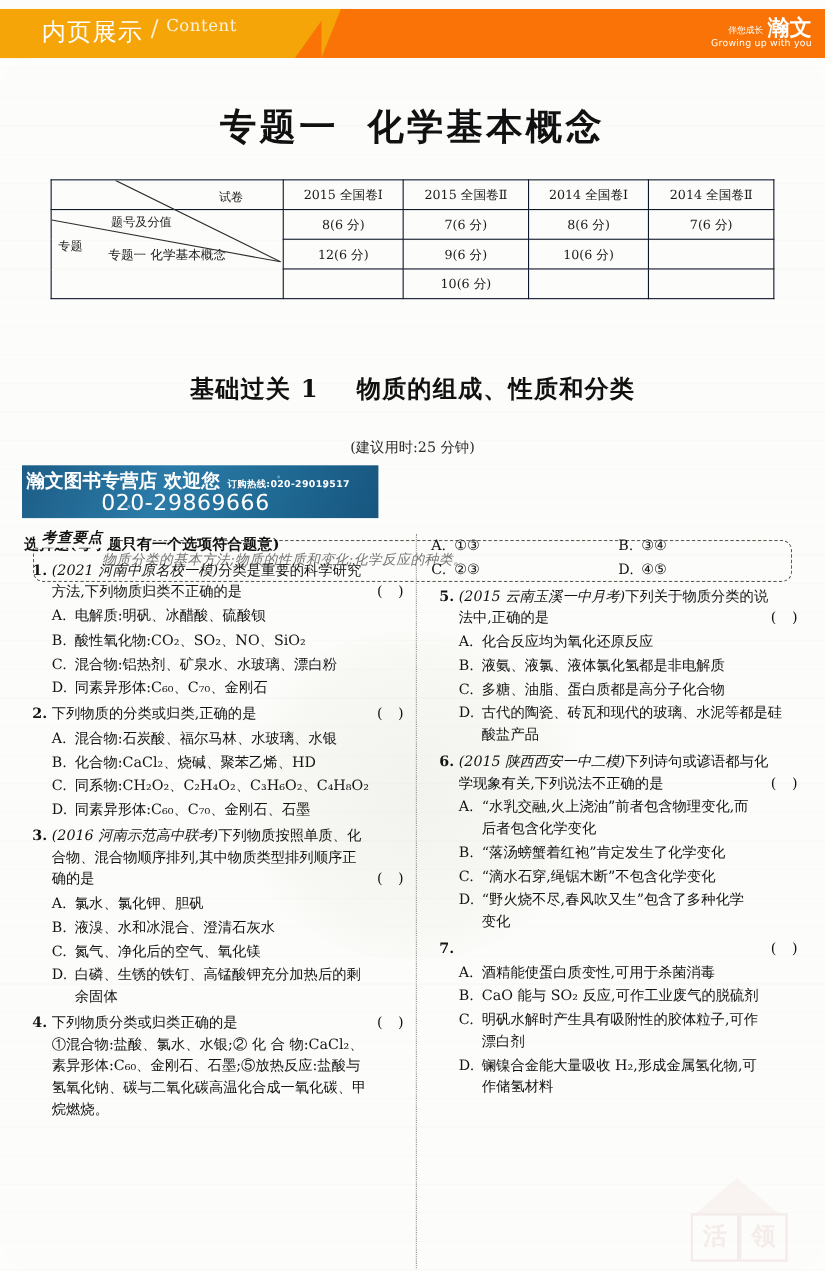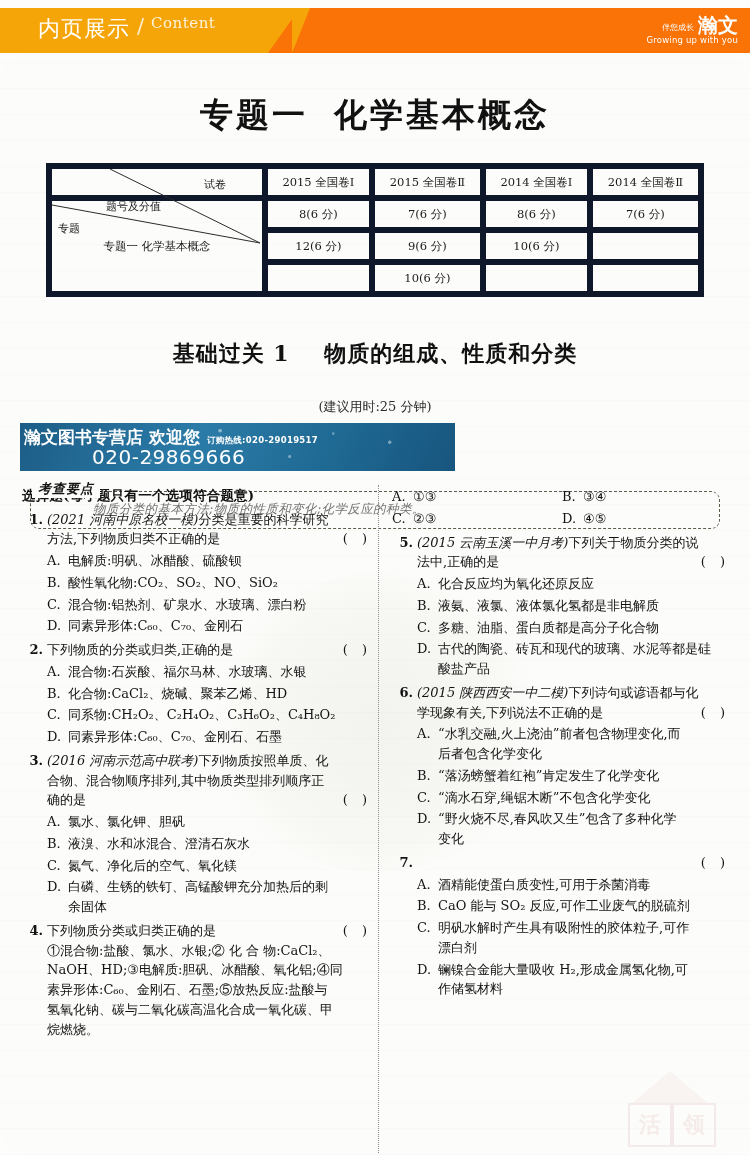--- a/index.html
+++ b/index.html
@@ -45,39 +45,39 @@
   
   .main-title{position:absolute;left:0;top:40px;width:750px;text-align:center;
     font-family:"DejaVu Serif","Liberation Serif",serif;
     font-size:33px;font-weight:bold;letter-spacing:3px;color:#111;}
   .main-title .gap{display:inline-block;width:26px;}
 
   
   .tbl-wrap{position:absolute;left:46px;top:110px;width:658px;}
   table.grid{border-collapse:collapse;width:658px;font-size:11.5px;color:#1a1a1a;
     font-family:"DejaVu Serif","Liberation Serif",serif;}
-  table.grid td{border:6px solid #0f172a;text-align:center;vertical-align:middle;height:24px;}
+  table.grid td{border:1px solid #0f172a;text-align:center;vertical-align:middle;height:24px;}
   .corner-cell{position:relative;width:210px;height:75px;padding:0;}
   .corner-cell svg{position:absolute;left:0;top:0;}
   .corner-t1{position:absolute;right:36px;top:8px;font-size:11px;}
   .corner-t2{position:absolute;left:54px;top:30px;font-size:11px;}
   .corner-t3{position:absolute;left:6px;top:52px;font-size:11px;}
   .row-label{font-size:11.5px;}
 
   
   .sec-title{position:absolute;left:0;top:286px;width:750px;text-align:center;
     font-size:22px;font-weight:bold;letter-spacing:1px;color:#111;
     font-family:"DejaVu Sans","Liberation Sans",sans-serif;}
   .sec-title .num{font-family:"DejaVu Serif","Liberation Serif",serif;}
 
   
   .suggest{position:absolute;left:0;top:345px;width:750px;text-align:center;font-size:13px;color:#2b2b2b;}
 
   
-  .wm{position:absolute;left:20px;top:370px;width:435px;height:48px;
+  .wm{position:absolute;left:20px;top:370px;width:324px;height:48px;
     background:linear-gradient(115deg,#1c5d86 0%,#2b7ba8 40%,#1f6a94 70%,#17557e 100%);
     overflow:hidden;z-index:20;}
   .wm:after{content:"";position:absolute;inset:0;
     background:
       radial-gradient(circle at 18% 28%, rgba(255,255,255,.5) 0 1.2px, transparent 2px),
       radial-gradient(circle at 46% 16%, rgba(255,255,255,.45) 0 1.4px, transparent 2.2px),
       radial-gradient(circle at 62% 70%, rgba(255,255,255,.4) 0 1.1px, transparent 2px),
       radial-gradient(circle at 85% 40%, rgba(255,255,255,.42) 0 1.3px, transparent 2.1px),
       radial-gradient(circle at 30% 78%, rgba(255,255,255,.35) 0 1px, transparent 1.8px),
       radial-gradient(circle at 72% 22%, rgba(255,255,255,.3) 0 1px, transparent 1.8px);}
@@ -296,21 +296,20 @@
             <span class="opt-t"><span>白磷、生锈的铁钉、高锰酸钾充分加热后的剩</span><br><span>余固体</span></span>
           </div>
       </div>
     </div>
 
     <div class="q">
       <div class="q-num">4.</div>
       <div class="q-body">
         <div class="q-line"><span>下列物质分类或归类正确的是</span><span class="paren">(      )</span></div>
         <div class="q-line">①混合物:盐酸、氯水、水银;② 化 合 物:CaCl₂、</div>
-        <div class="q-line">NaOH、HD;③电解质:胆矾、冰醋酸、氧化铝;④同</div>
         <div class="q-line">素异形体:C₆₀、金刚石、石墨;⑤放热反应:盐酸与</div>
         <div class="q-line">氢氧化钠、碳与二氧化碳高温化合成一氧化碳、甲</div>
         <div class="q-line">烷燃烧。</div>
       </div>
     </div>
   </div>
 
   <div class="col col-right">
 
     <div>

